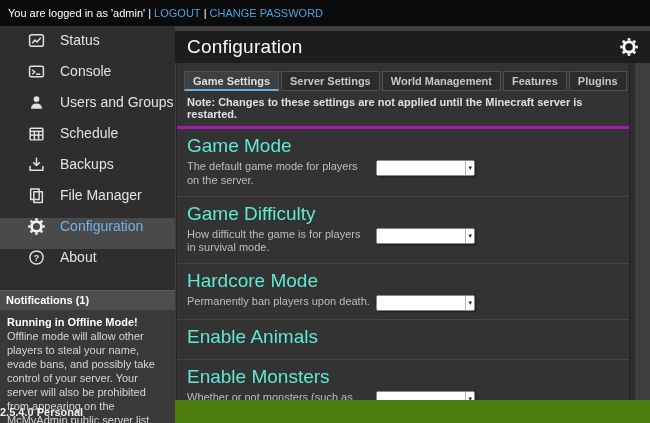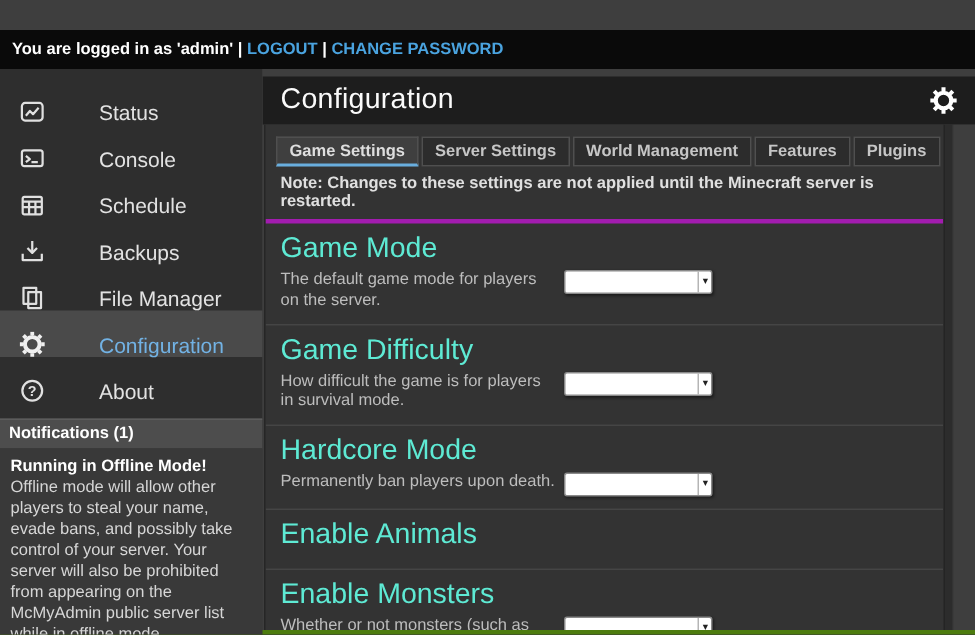--- a/index.html
+++ b/index.html
@@ -8,33 +8,33 @@
     width:650px; height:423px; overflow:hidden;
     background:#3e3e3e;
     font-family:"Liberation Sans", sans-serif;
     -webkit-font-smoothing:antialiased;
   }
 
   
   .topbar {
     height:26px; background:#0a0a0a; color:#fff;
     display:flex; align-items:center; padding:0 8px;
-    font-size:11px; font-weight:bold; white-space:pre;margin-top:20px;
+    font-size:11px; font-weight:normal; white-space:pre;
   }
   .topbar .link { color:#4aa3df; cursor:pointer; }
 
   
   .middle { display:flex; height:374px; }
 
   
   .sidebar { width:175px; background:#2e2e2e; display:flex; flex-direction:column; flex-shrink:0; }
   .menu { padding-top:6px; }
   .menu-item {
-    display:flex; align-items:flex-end; height:31px; padding-left:13px;
-    color:#e2e2e2; font-size:14px; cursor:pointer;gap:21px;
+    display:flex; align-items:flex-start; height:31px; padding-left:28px;
+    color:#e2e2e2; font-size:14px; cursor:pointer;
   }
   .menu-item .mi-icon { width:17px; height:17px; margin-right:15px; display:flex; align-items:center; justify-content:center; }
   .menu-item.active { background:#4a4a4a; color:#72b2e4; }
 
   .notif-header {
     margin-top:10px; background:#4d4d4d; border-top:1px solid #5c5c5c;
     color:#fff; font-size:11px; font-weight:bold; padding:3px 6px 4px;
   }
   .notif-body {
     flex:1; background:#393939; padding:6px 7px;
@@ -130,20 +130,29 @@
               <g class="icon-stroke">
                 <rect x="1.5" y="3" width="13" height="10" rx="1.5"></rect>
                 <polyline points="4,6.5 6.5,8.5 4,10.5"></polyline>
                 <line x1="7.5" y1="10.5" x2="11.5" y2="10.5"></line>
               </g>
             </svg>
         </span>
         <span>Console</span>
       </div>
 
+      <div class="menu-item">
+        <span class="mi-icon">
+          <svg width="17" height="17" viewBox="0 0 16 16">
+              <circle class="icon-fill" cx="8" cy="4.8" r="2.7"></circle>
+              <path class="icon-fill" d="M2.8 13.8 C3 10.5 5 9 8 9 C11 9 13 10.5 13.2 13.8 Z"></path>
+            </svg>
+        </span>
+        <span>Users and Groups</span>
+      </div>
 
       <div class="menu-item">
         <span class="mi-icon">
           <svg width="17" height="17" viewBox="0 0 16 16">
               <g class="icon-stroke">
                 <rect x="2" y="3" width="12" height="11" rx="1"></rect>
                 <line x1="2" y1="6" x2="14" y2="6"></line>
                 <line x1="6" y1="6" x2="6" y2="14"></line>
                 <line x1="10" y1="6" x2="10" y2="14"></line>
                 <line x1="2" y1="9.5" x2="14" y2="9.5"></line>

